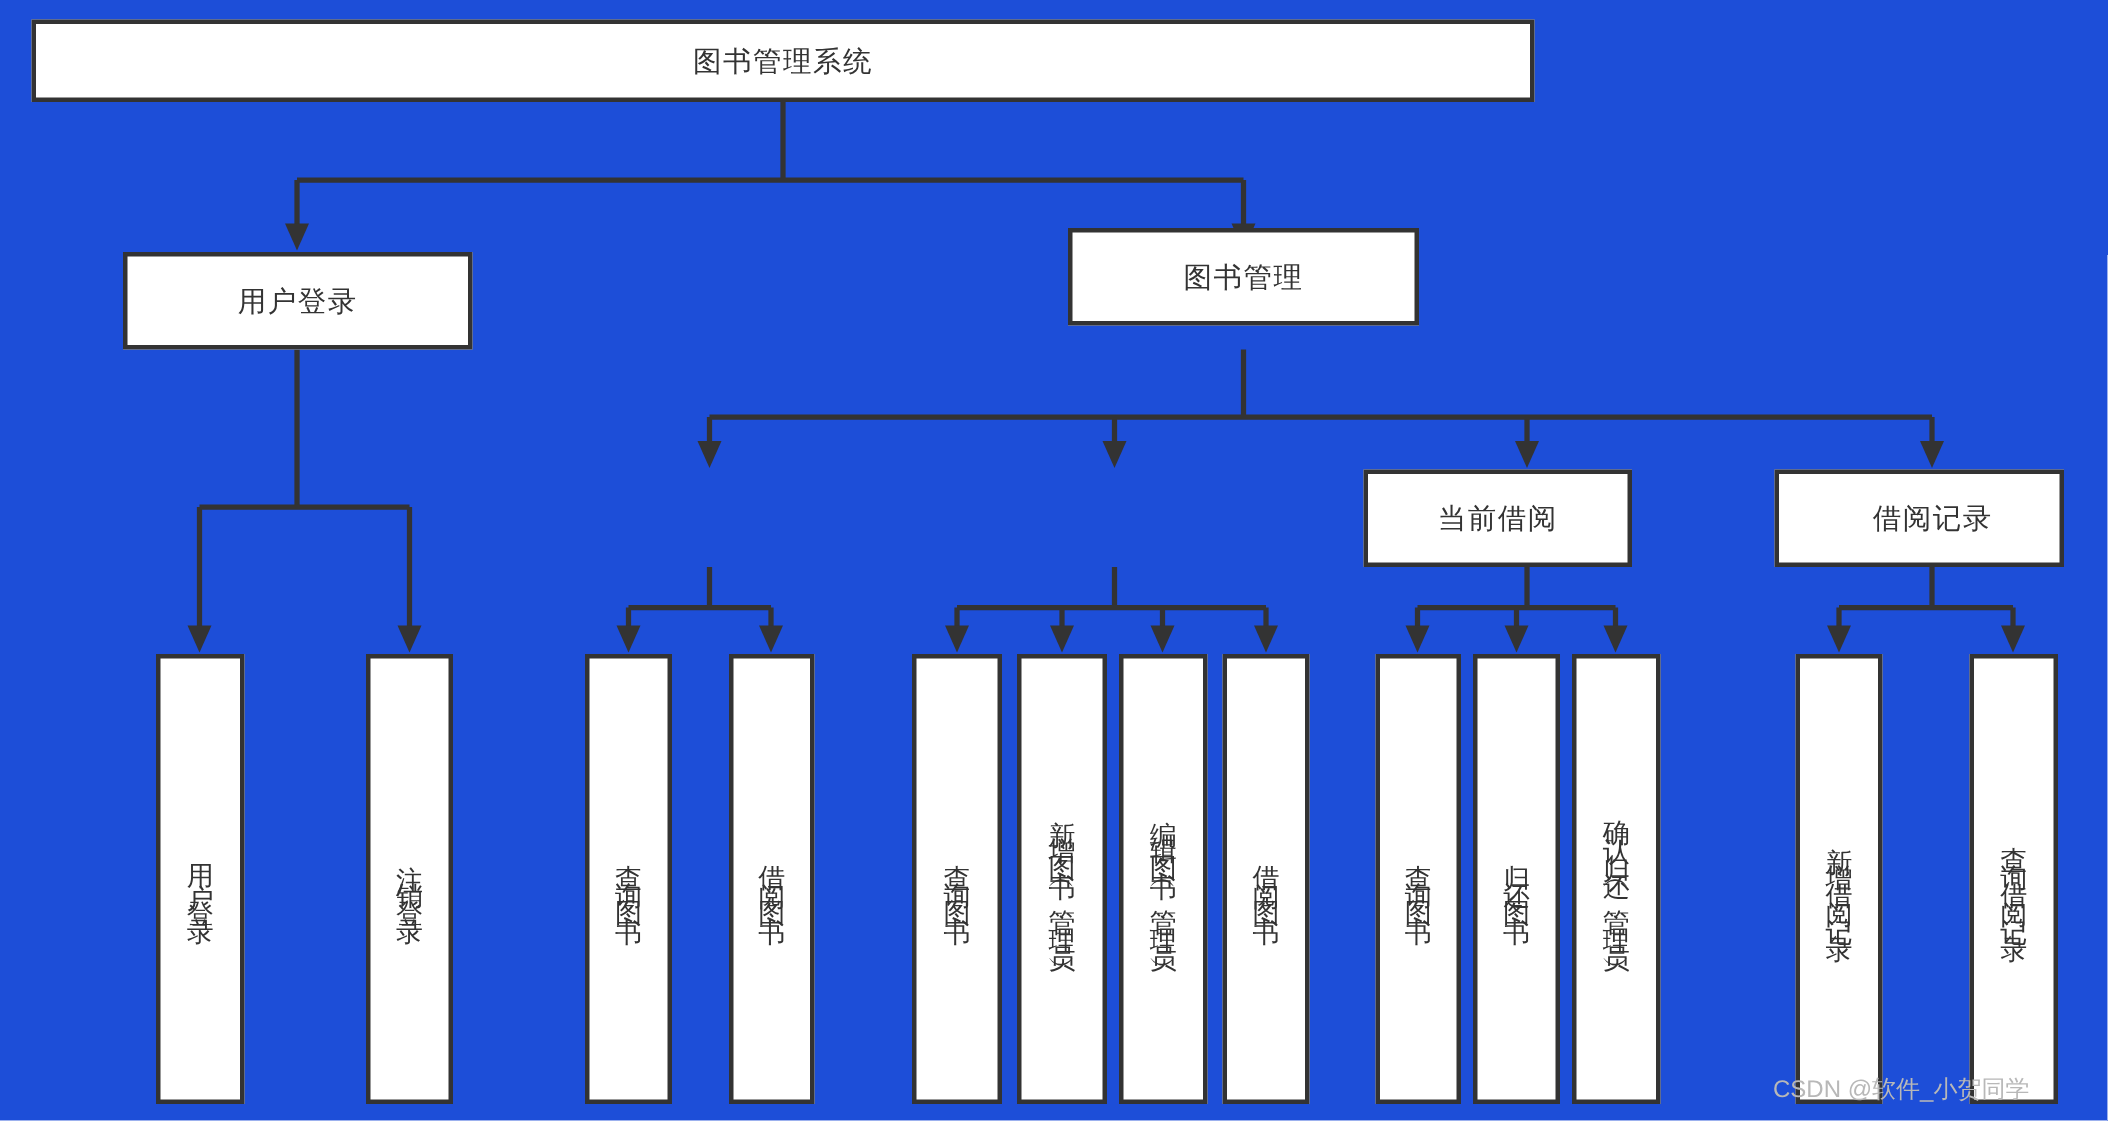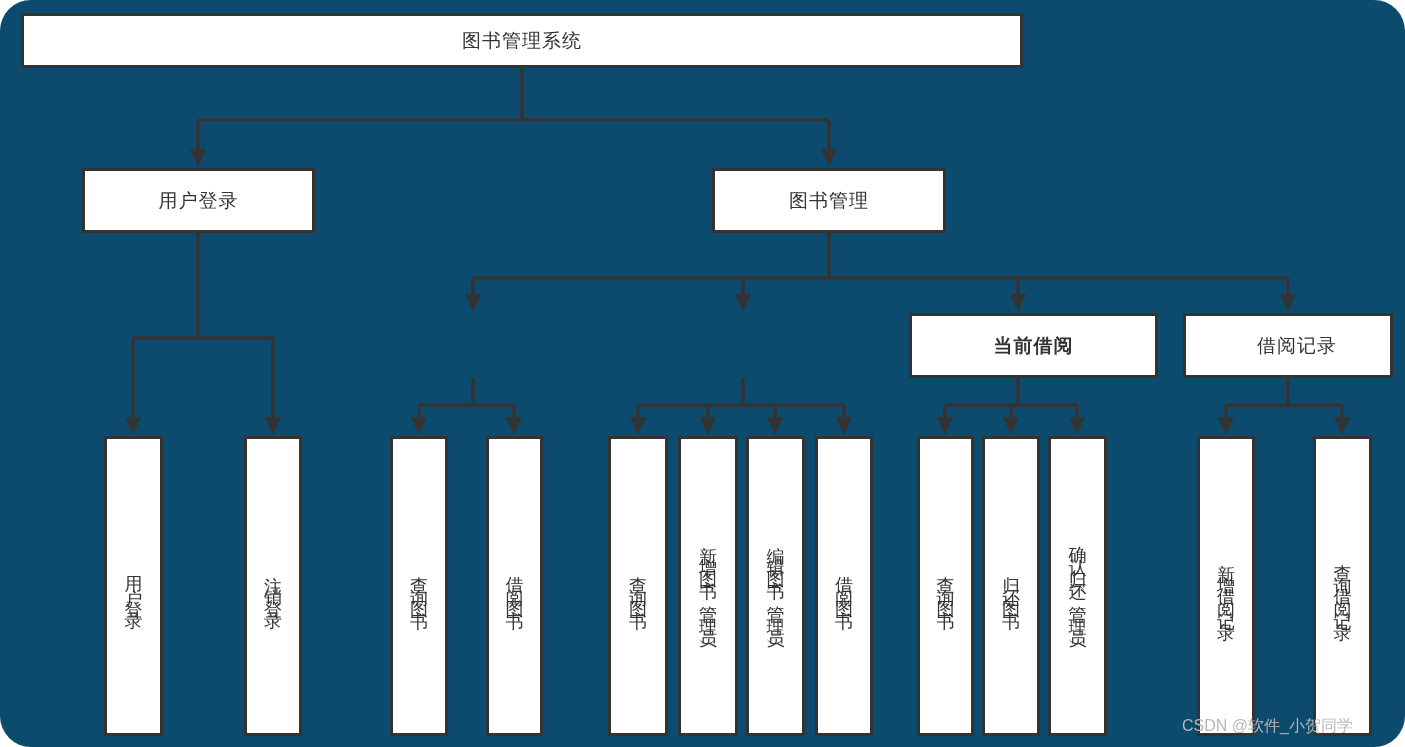--- a/index.html
+++ b/index.html
@@ -1,22 +1,21 @@
 <!DOCTYPE html>
 <html><head>
 <meta charset="utf-8">
 <style>
   html,body{margin:0;padding:0;background:#ffffff;}
   .canvas{
     position:relative;
     width:1405px;height:747px;
-    background:#0c4a6e;
+    background:#1d4ed8;
     font-family:"Liberation Sans", sans-serif;
     overflow:hidden;
-    border-radius:31px;
   }
   .connectors{position:absolute;left:0;top:0;pointer-events:none;}
   .box{
     position:absolute;
     background:#ffffff;
     border:3px solid #333333;
     box-sizing:border-box;
     display:flex;align-items:center;justify-content:center;
     color:#333333;
     font-size:19px;
@@ -28,26 +27,26 @@
     text-orientation:mixed;
     letter-spacing:12px;
     font-size:18px;
     line-height:1;
     white-space:nowrap;
   }
   
   #n-root{left:21px;top:13px;width:1002px;height:55px;}
   
   #n-user-login{left:82px;top:168px;width:233px;height:65px;}
-  #n-book-mgmt{left:712px;top:168px;width:234px;height:65px;font-family:Liberation Serif, serif;}
+  #n-book-mgmt{left:712px;top:152px;width:234px;height:65px;font-family:Liberation Serif, serif;}
   
   #n-new-book{left:363px;top:313px;width:220px;height:65px;}
   #n-book-borrow{left:634px;top:313px;width:218px;height:65px;}
-  #n-current-borrow{left:909px;top:313px;width:249px;height:65px;font-weight:bold;}
-  #n-borrow-record{left:1183px;top:313px;width:210px;height:65px;padding-left:18px;}
+  #n-current-borrow{left:909px;top:313px;width:179px;height:65px;}
+  #n-borrow-record{left:1183px;top:313px;width:193px;height:65px;padding-left:18px;}
   
   .leaf{top:436px;height:300px;}
   #l-user-login{left:104px;width:59px;}
   #l-logout{left:244px;width:58px;}
   #l-query1{left:390px;width:58px;}
   #l-borrow1{left:486px;width:57px;}
   #l-query2{left:608px;width:60px;}
   #l-add-book{left:678px;width:60px;}
   #l-edit-book{left:746px;width:59px;}
   #l-borrow2{left:815px;width:58px;}

